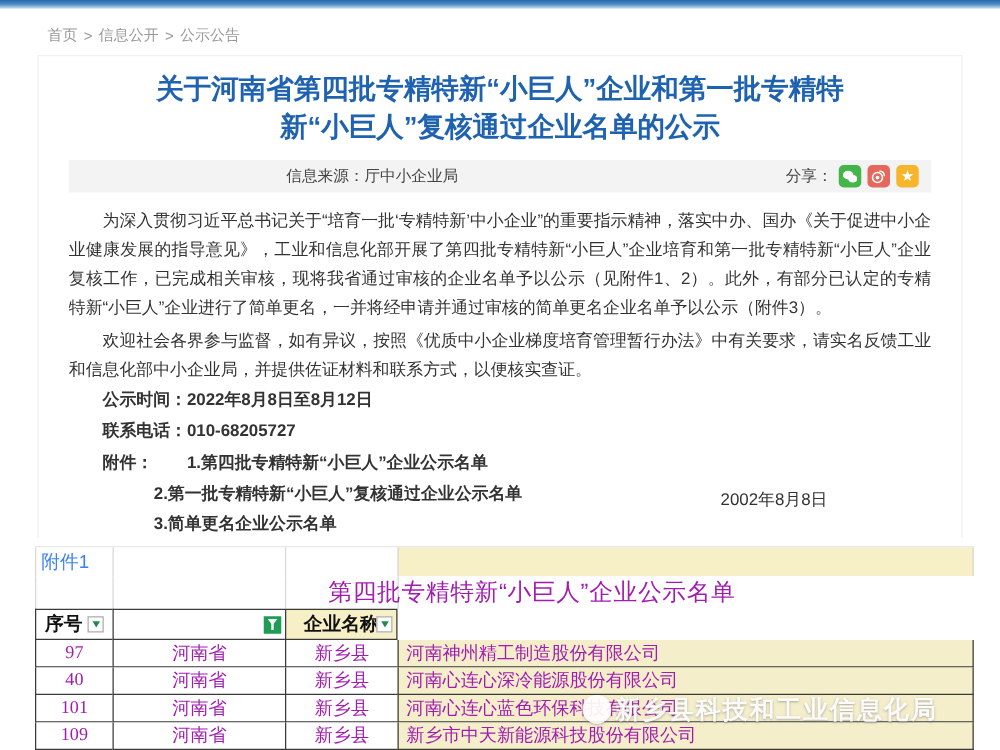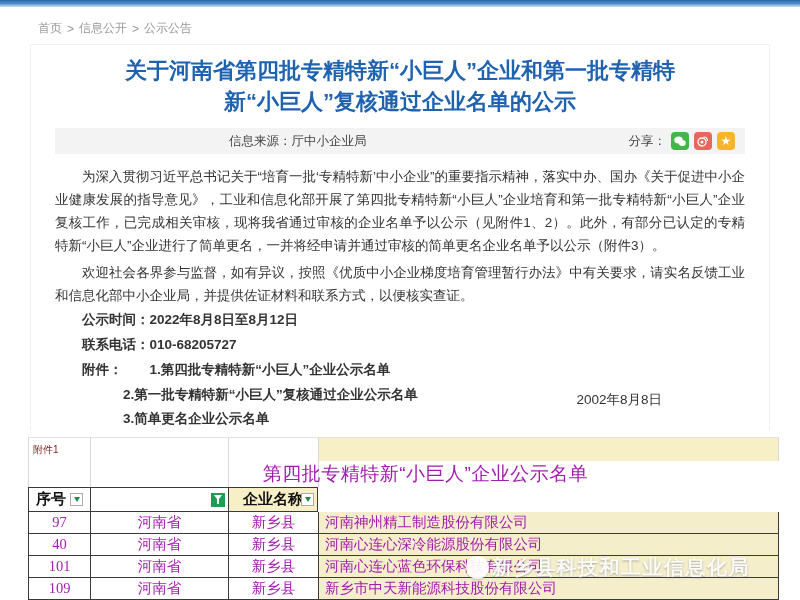--- a/index.html
+++ b/index.html
@@ -118,22 +118,22 @@
     background: #fff;
     height: 100%;
   }
   .r-label .cell:last-child, .r-title .cell:last-child {
     background: #f7efc6;
     border-right: 1px solid #d8d8d8;
   }
   .r-label .lab {
     justify-content: flex-start;
     padding-left: 4px;
-    font-size: 10px;
-    color: #7f1d1d;
+    font-size: 15px;
+    color: #3b82f6;
   }
   .r-title { height: 26px; position: relative; }
   .sheet-title {
     position: absolute; inset: 0;
     display: flex; align-items: center; justify-content: center;
     font-size: 19px; font-weight: normal; color: #a21caf;
     letter-spacing: 0.5px;
     margin-left: 44px;
   }
   

